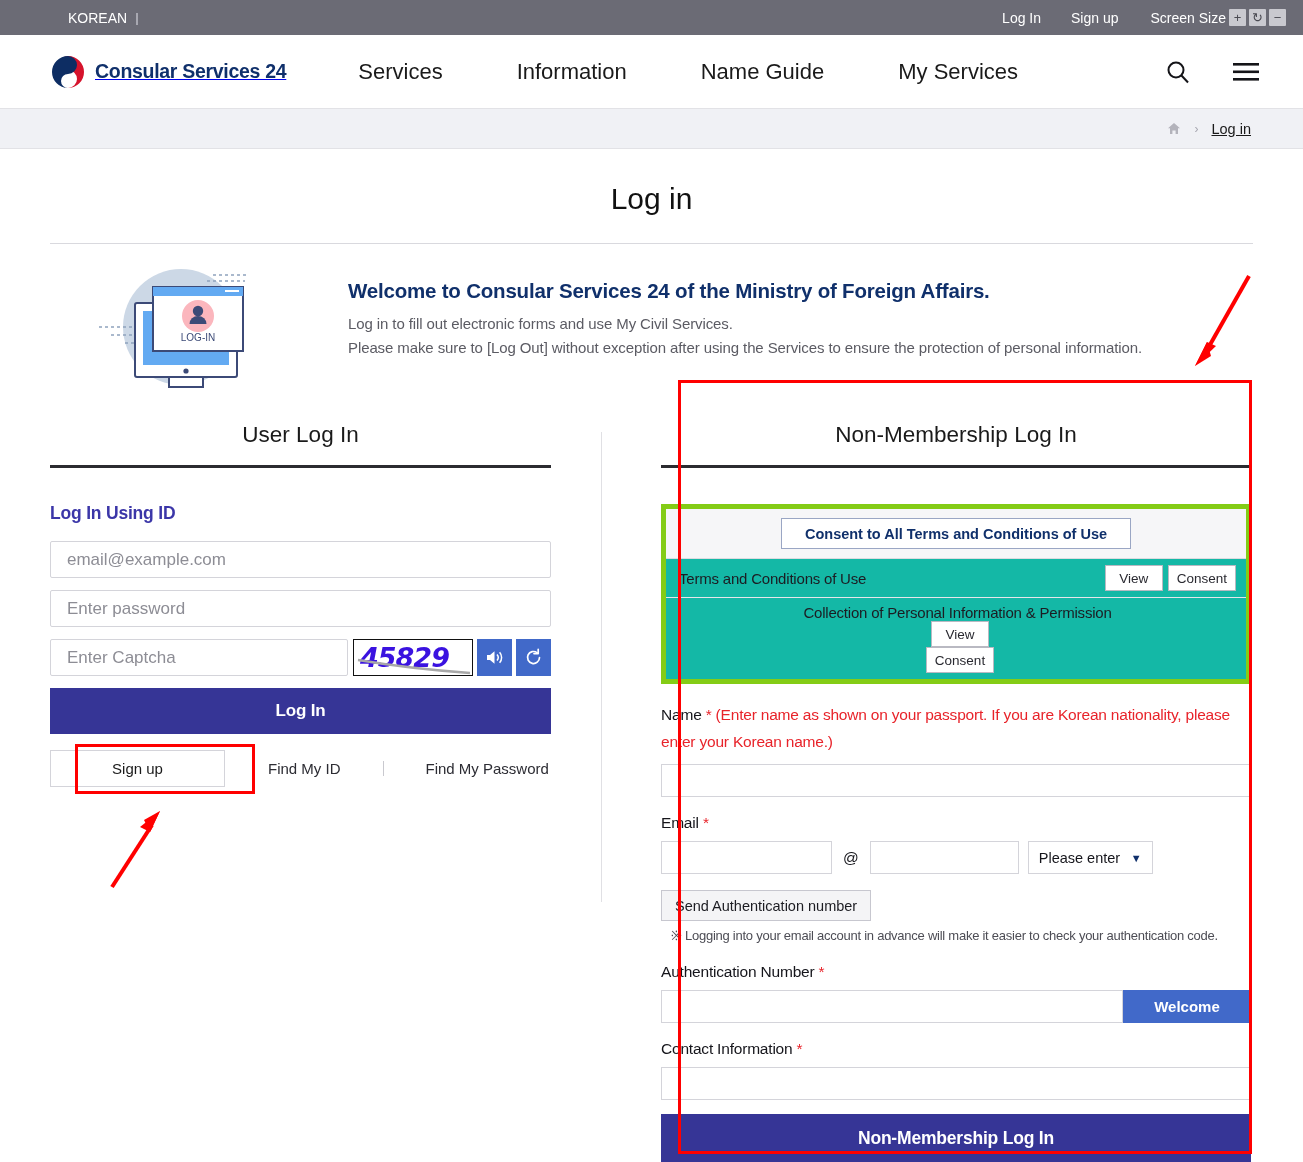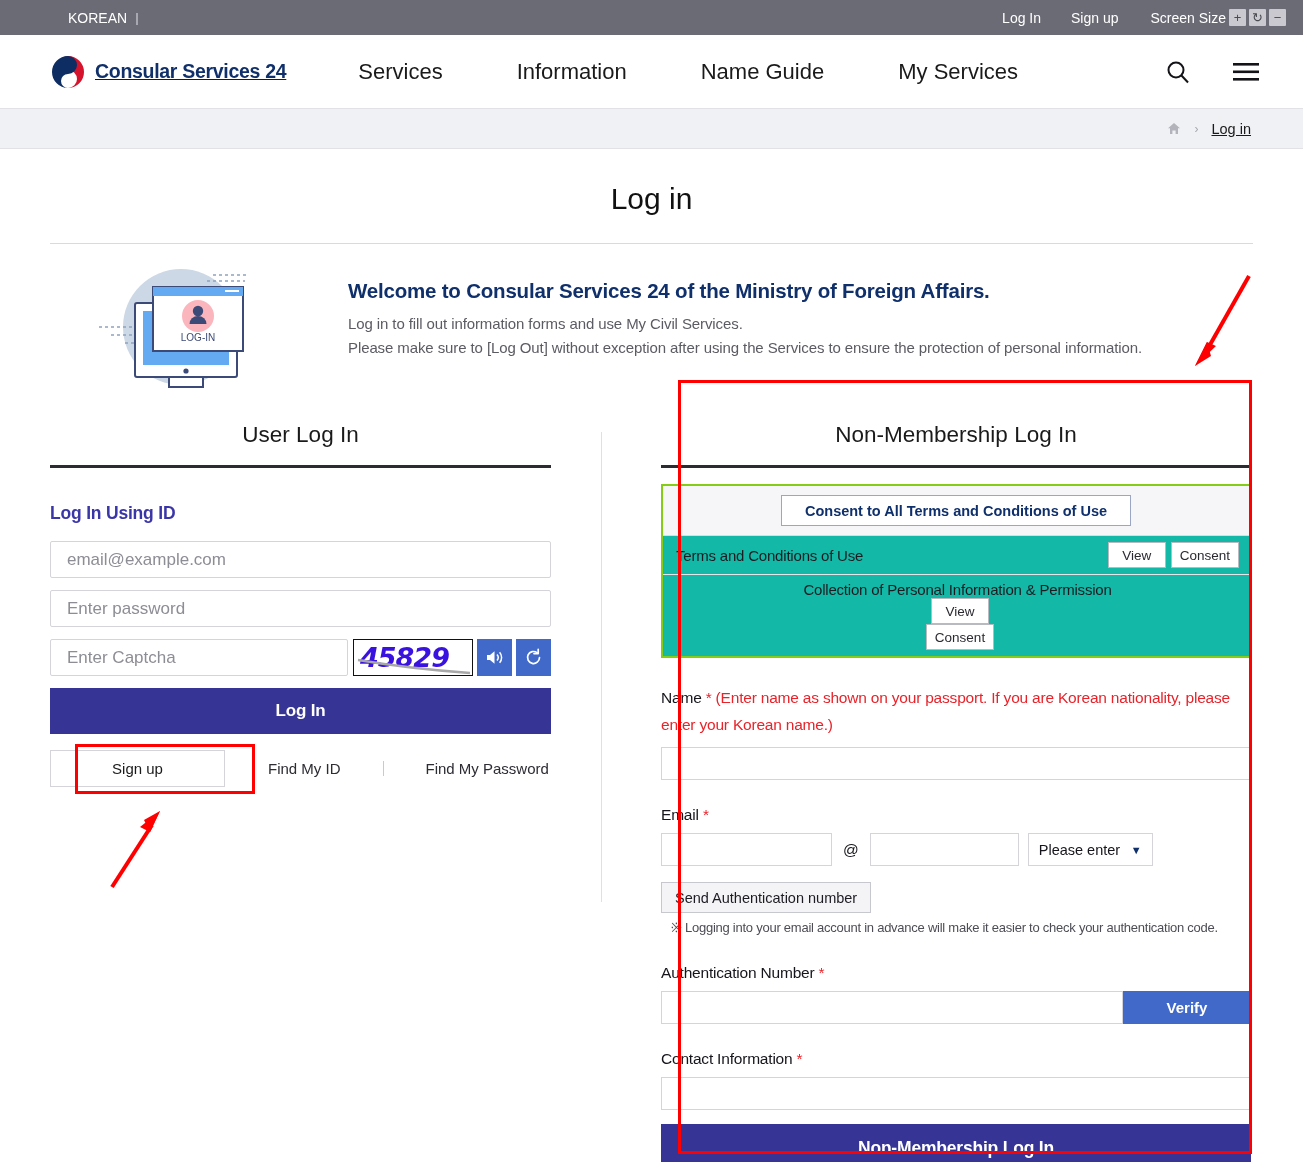--- a/index.html
+++ b/index.html
@@ -139,21 +139,21 @@
     left: 75px; top: 744px; width: 180px; height: 50px; pointer-events: none;
   }
   .find-link {
     font-size: 15px; color: #2c2c33; text-decoration: none; margin-left: 43px;
   }
   .vbar { width: 1px; height: 15px; background: #c9c9cf; margin-left: 42px; }
   .find-link.second { margin-left: 42px; }
 
   
   .consent-table {
-    border: 2px solid #84cc16; margin-top: 16px;
+    border: 5px solid #84cc16; margin-top: 36px;
   }
   .consent-all-cell {
     background: #f6f6f8; padding: 9px 0; display: flex; justify-content: center;
     border-bottom: 1px solid #dcdce0;
   }
   .consent-all-btn {
     width: 350px; height: 31px; border: 1px solid #9aa6c4; background: #fff;
     color: #10306b; font-size: 14.5px; font-weight: bold;
     font-family: "Liberation Sans", sans-serif; cursor: pointer;
   }
@@ -163,21 +163,21 @@
   }
   .consent-row:last-child { border-bottom: 0; flex-direction: column; }
   .consent-label { font-size: 15px; color: #1c1c22; flex: 1; letter-spacing: -.2px;}
   .mini-btn {
     min-width: 58px; height: 26px; border: 1px solid #b9b9c2; background: #fff;
     font-size: 13.5px; color: #2a2a31; margin-left: 5px;
     font-family: "Liberation Sans", sans-serif; cursor: pointer; padding: 0 8px;
   }
 
   .field-label {
-    font-size: 15.5px; color: #15151b; margin-top: 26px; letter-spacing: -.2px;
+    font-size: 15.5px; color: #15151b; margin-top: 17px; letter-spacing: -.2px;
   }
   .req { color: #e8232a; }
   .note-red { color: #e8232a; line-height: 1.75; }
   .field-inp {
     width: 100%; height: 33px; border: 1px solid #d4d4da; margin-top: 9px;
     padding: 0 10px; font-size: 14.5px; font-family: "Liberation Sans", sans-serif;
     background: #fff; display: block;
   }
   .email-row { display: flex; align-items: center; margin-top: 9px; gap: 0; }
   .email-id { width: 171px; height: 33px; border: 1px solid #d4d4da; padding: 0 10px;
@@ -308,21 +308,21 @@
         <rect x="58" y="26" width="90" height="9" fill="#63aaf2"></rect>
         <rect x="130" y="29" width="14" height="2" fill="#ffffff"></rect>
         <circle cx="103" cy="55" r="16" fill="#fbb6bd"></circle>
         <circle cx="103" cy="50" r="5.2" fill="#3c4a77"></circle>
         <path d="M94.5 63 a8.5 8 0 0 1 17 0 Z" fill="#3c4a77"></path>
         <text x="103" y="80" font-family="Liberation Sans, sans-serif" font-size="10" fill="#3c4a77" text-anchor="middle">LOG-IN</text>
       </svg>
     </span>
     <div class="welcome-text">
       <div class="welcome-title">Welcome to Consular Services 24 of the Ministry of Foreign Affairs.</div>
-      <div class="welcome-line">Log in to fill out information forms and use My Civil Services.</div>
+      <div class="welcome-line">Log in to fill out electronic forms and use My Civil Services.</div>
       <div class="welcome-line second">Please make sure to [Log Out] without exception after using the Services to ensure the protection of personal information.</div>
     </div>
   </div>
 
   <div class="columns">
 
     <div class="col-left">
       <div class="panel-rule">
         <div class="panel-title">User Log In</div>
       </div>
@@ -410,21 +410,21 @@
 
       <button class="send-auth-btn">Send Authentication number</button>
       <div class="note-gray">※ Logging into your email account in advance will make it easier to check your authentication code.</div>
 
       <div class="field-label">
         <span>Authentication Number</span>
         <span class="req">*</span>
       </div>
       <div class="auth-row">
         <input class="auth-inp" type="text" style="">
-        <button class="verify-btn">Verify</button>
+        <button class="verify-btn">Welcome</button>
       </div>
 
       <div class="field-label">
         <span>Contact Information</span>
         <span class="req">*</span>
       </div>
       <input class="field-inp" type="text" style="">
 
       <button class="nonmem-btn">Non-Membership Log In</button>
     </div>

